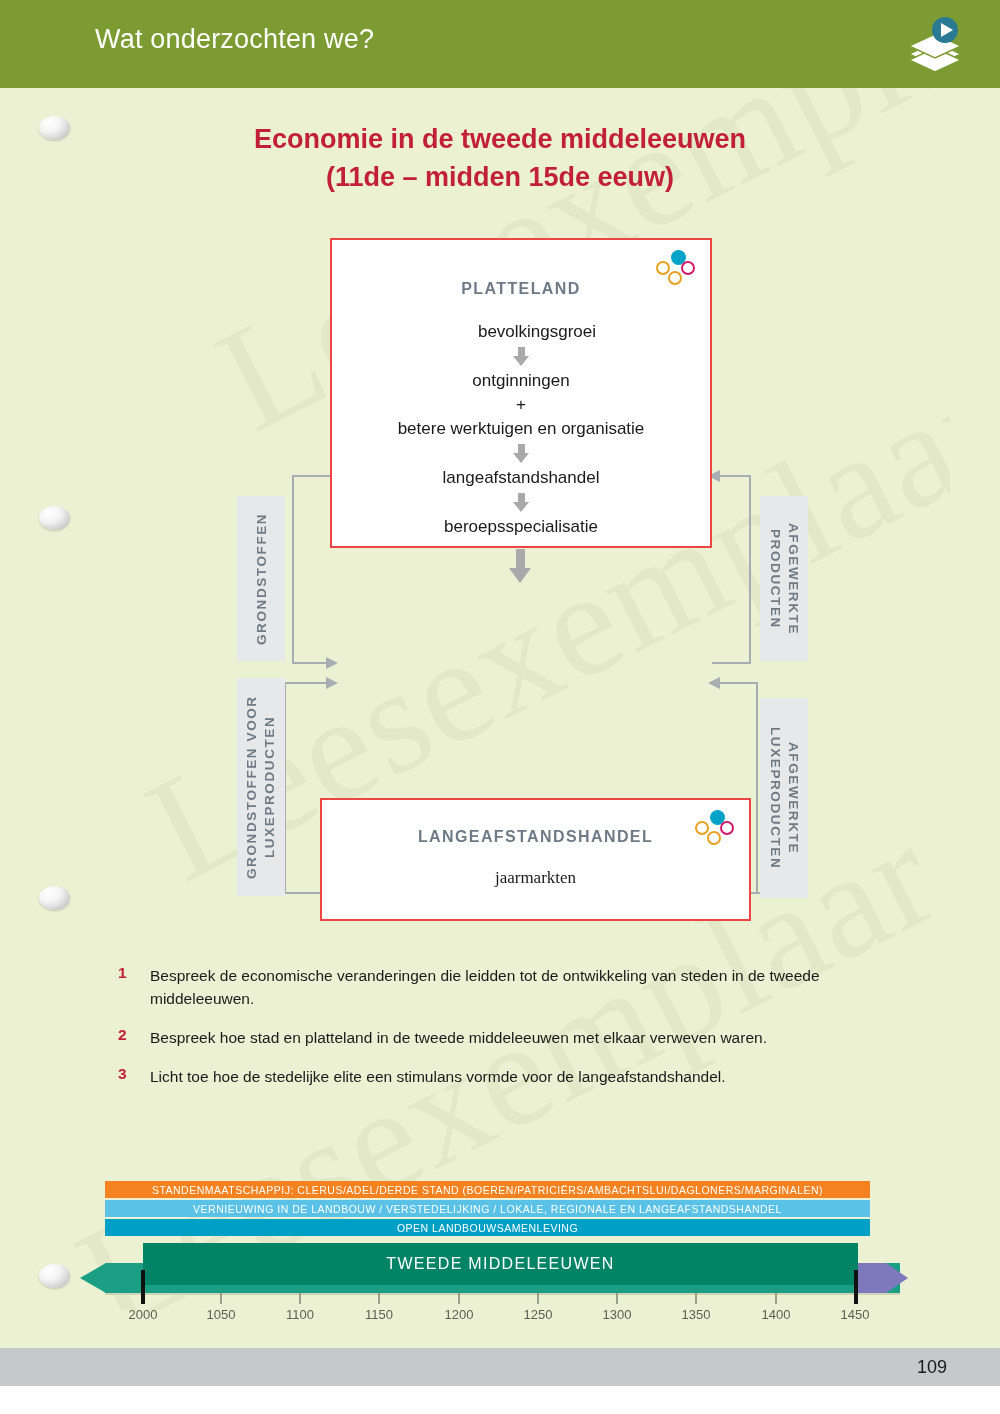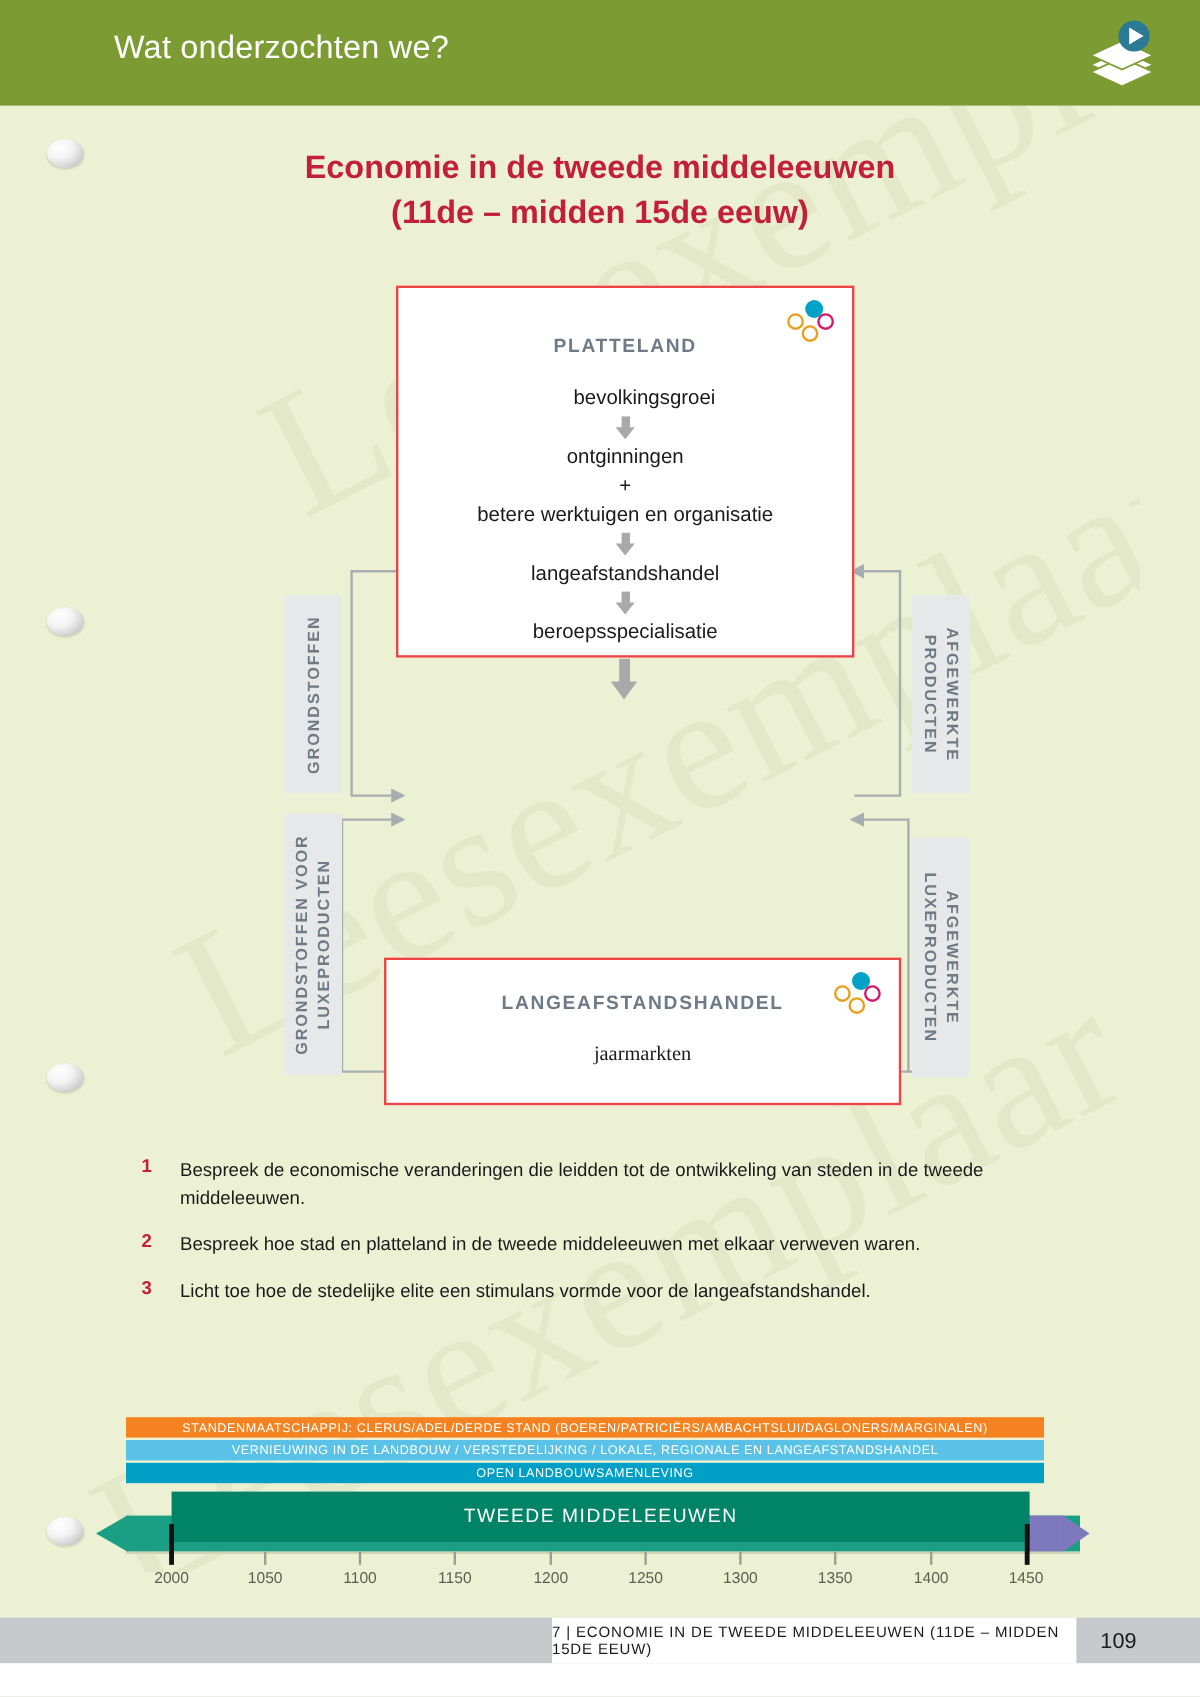--- a/index.html
+++ b/index.html
@@ -437,19 +437,16 @@
     <div class="tick-label" style="left:379px;top:132px;">1150</div>
     <div class="tick-label" style="left:459px;top:132px;">1200</div>
     <div class="tick-label" style="left:538px;top:132px;">1250</div>
     <div class="tick-label" style="left:617px;top:132px;">1300</div>
     <div class="tick-label" style="left:696px;top:132px;">1350</div>
     <div class="tick-label" style="left:776px;top:132px;">1400</div>
     <div class="tick-label" style="left:855px;top:132px;">1450</div>
   </div>
 
   <div class="footer"></div>
-  <div class="footer-white">
-    <span class="footer-text">7 | ECONOMIE IN DE TWEEDE MIDDELEEUWEN (11DE – MIDDEN 15DE EEUW)</span>
-  </div>
   <div class="footer-page">109</div>
   <div class="footer-bottomwhite"></div>
 
 </div>
 
 </body></html>

